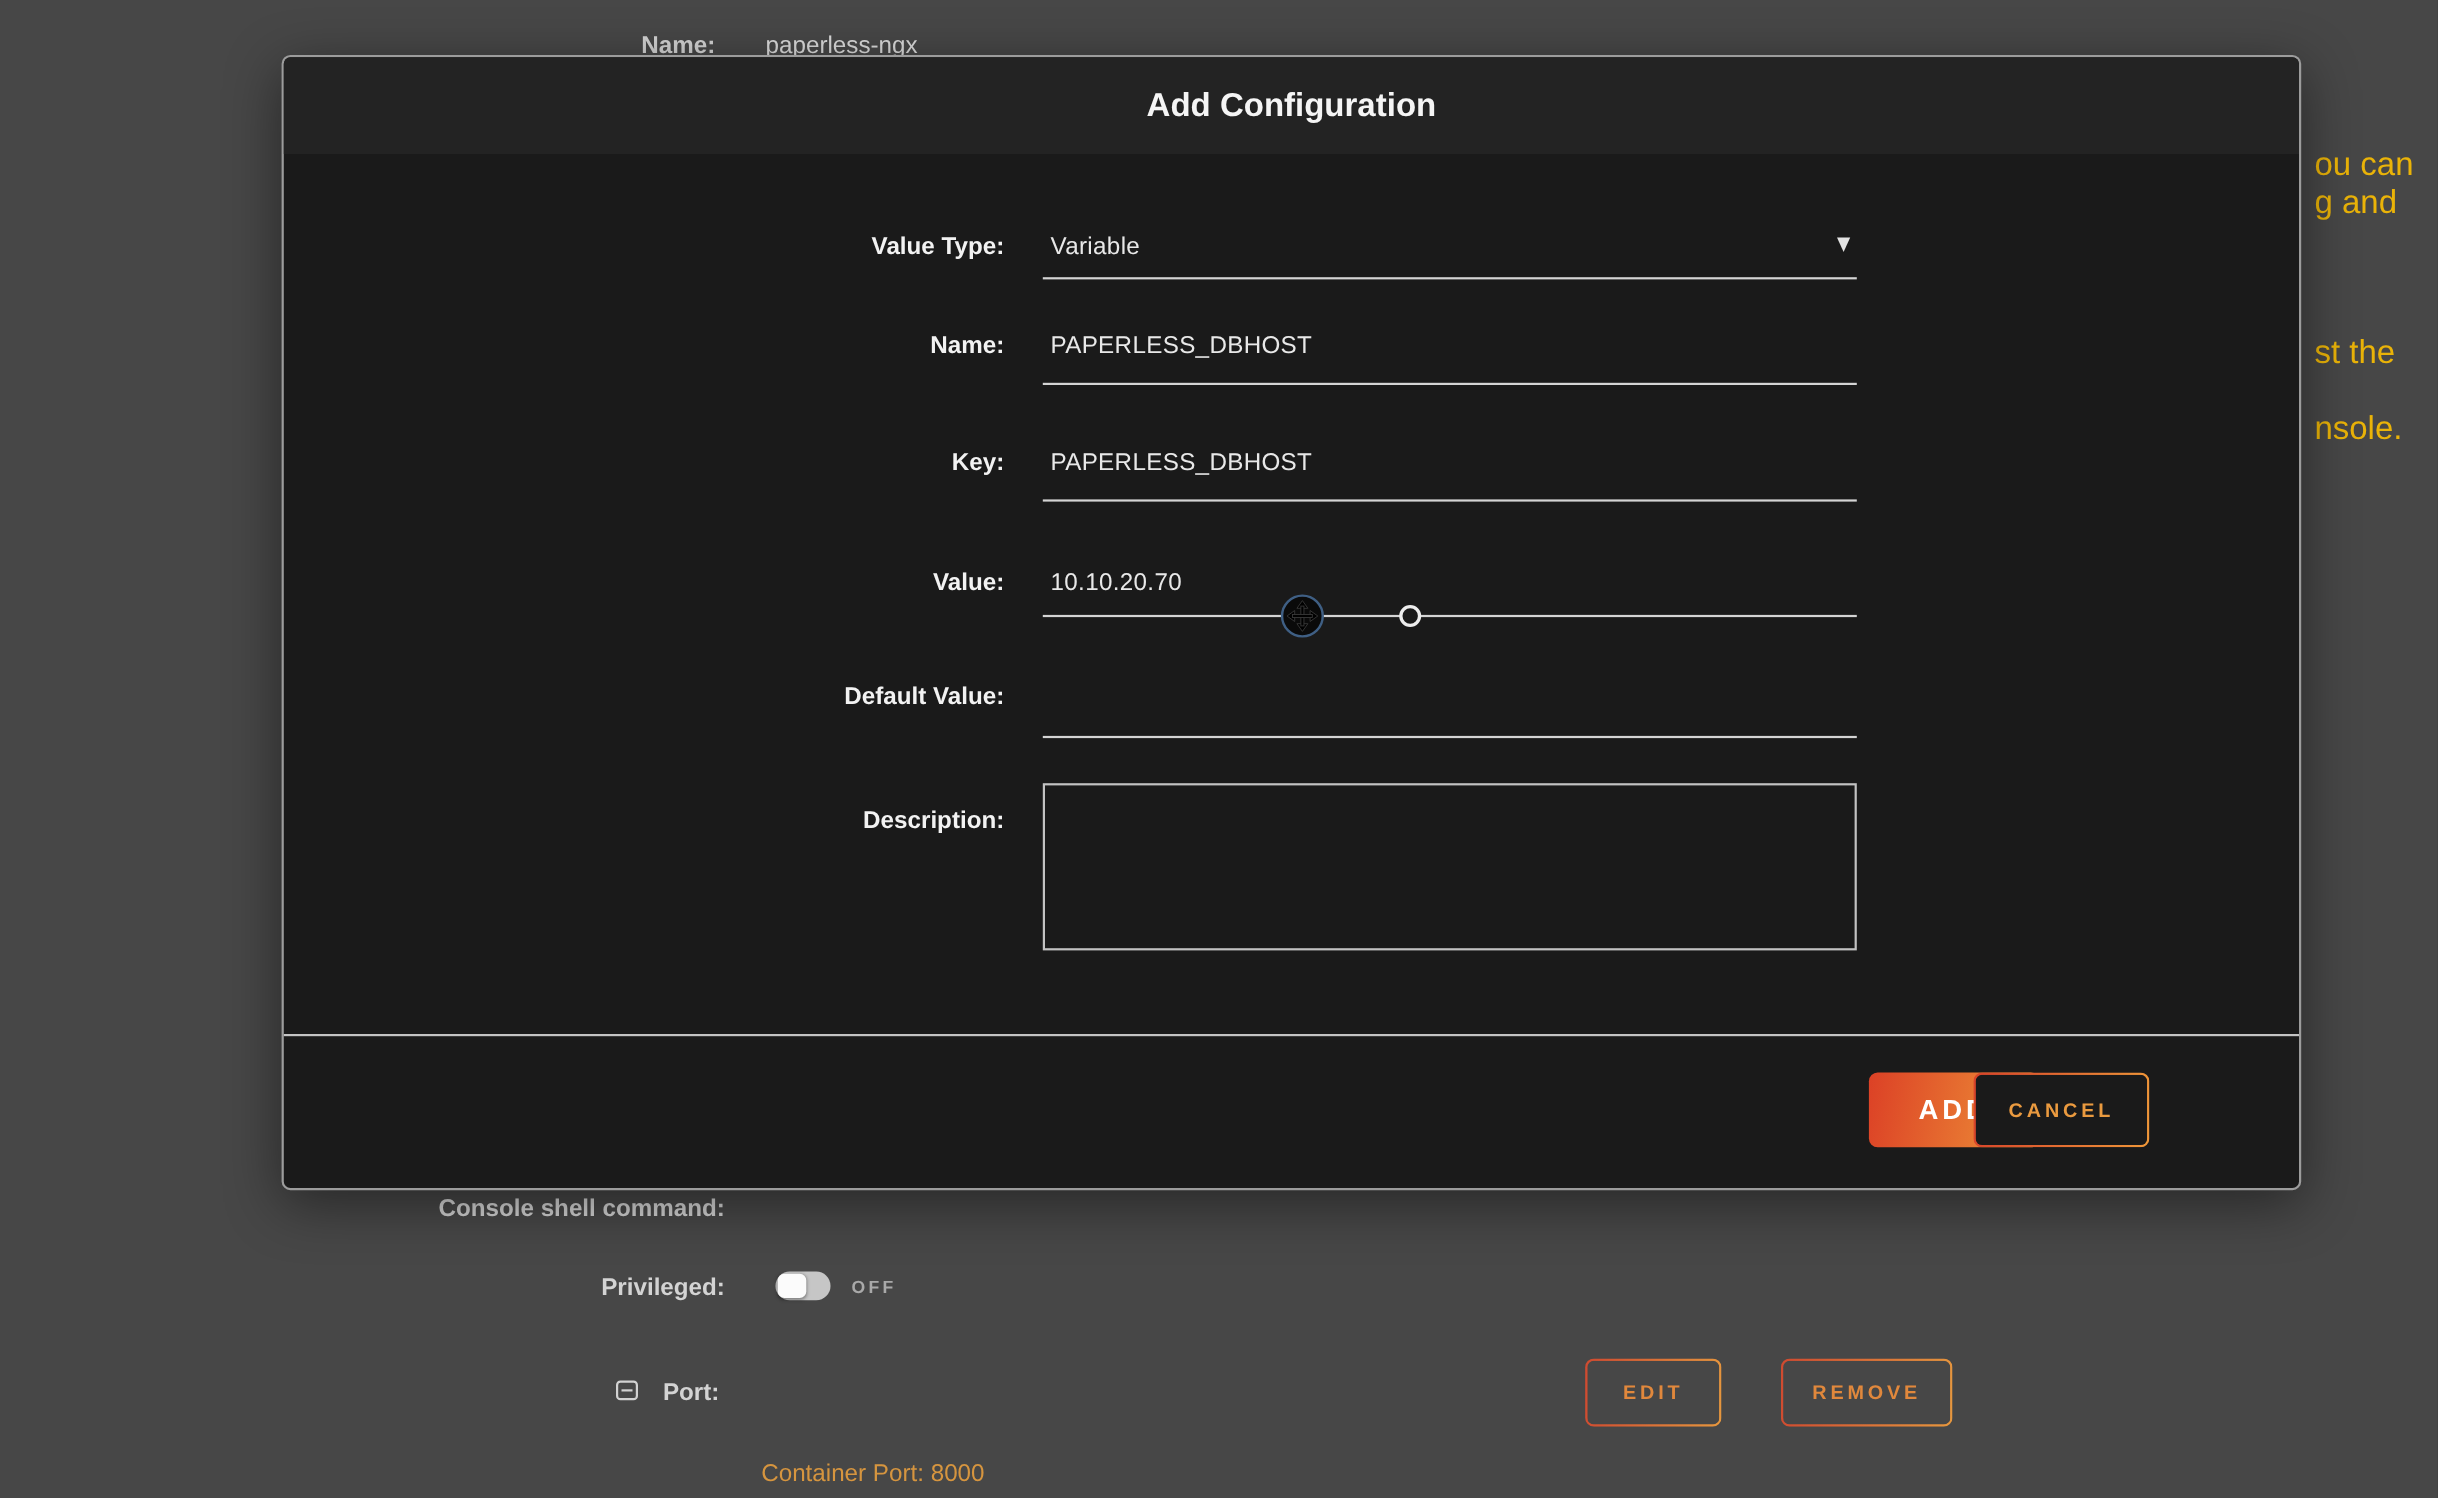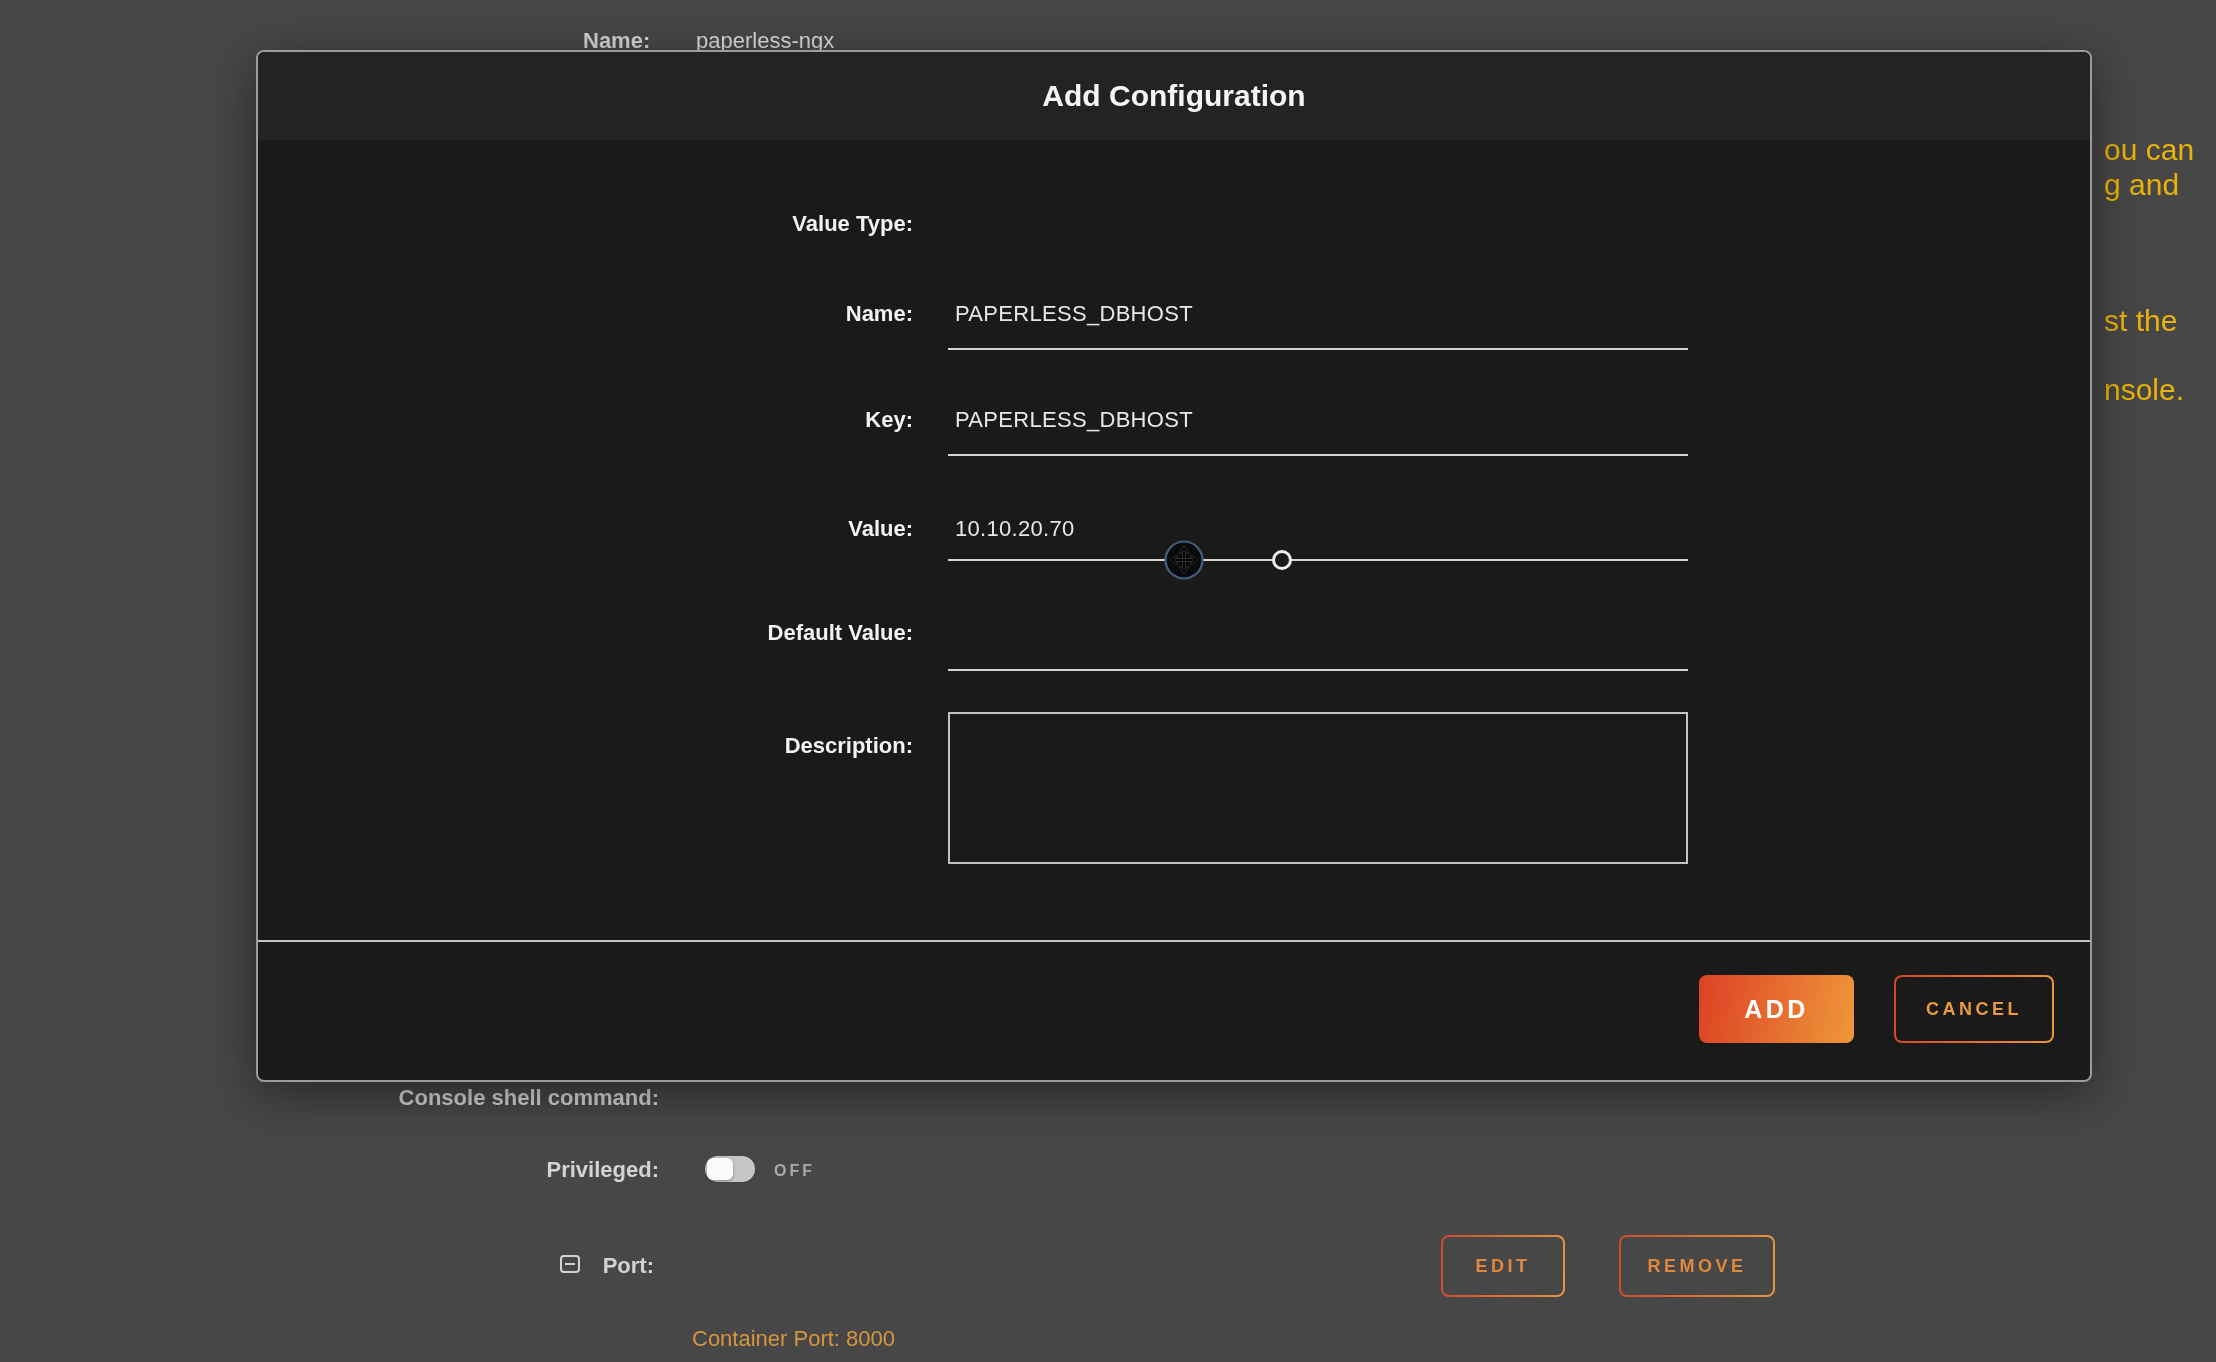--- a/index.html
+++ b/index.html
@@ -47,21 +47,21 @@
   .m-underline { left:690px; width:740px; height:2px; background:#d4d4d4; }
 
   .m-textarea { left:690px; top:660px; width:740px; height:152px; border:2px solid #c2c2c2; background:#1a1a1a; }
 
   #modal-divider { left:0; right:0; top:888px; height:2px; background:#c4c4c4; }
 
   .add-btn { left:1441px; top:923px; width:155px; height:68px; border-radius:8px;
     background:linear-gradient(100deg,#dc4126,#ef9739);
     display:flex; align-items:center; justify-content:center;
     color:#ffffff; font-size:25px; font-weight:bold; letter-spacing:3.5px; cursor:pointer; }
-  .cancel-btn { left:1636px; top:923px; width:160px; height:68px; }
+  .cancel-btn { left:1536px; top:923px; width:160px; height:68px; }
 
   
   .ring-cursor { left:1014px; top:498px; width:20px; height:20px; border:3px solid #ededed; border-radius:50%; background:#1a1a1a; }
 </style>
 </head>
 <body>
 
 <div id="screen">
 
   <div class="abs bg-label" style="left:551px; top:28px;">Name:</div>
@@ -88,20 +88,25 @@
   <div class="abs ghost-btn on-page" style="left:1587px; top:1235px; width:156px; height:62px;">REMOVE</div>
   <div class="abs note-orange" style="left:660px; top:1326px;">Container Port: 8000</div>
 
   <div class="abs" id="modal">
 
     <div class="abs" id="modal-header">
       <div id="modal-title">Add Configuration</div>
     </div>
 
     <div class="abs m-label" style="top:159px;">Value Type:</div>
+    <div class="abs" style="left:690px; top:150px; width:746px; height:52px;">
+      <div class="abs m-value" style="left:7px; top:9px;">Variable</div>
+      <div class="abs tri-down" style="left:722px; top:14px; border-left-width:6px; border-right-width:6px; border-top-width:13px; border-top-color:#e3e3e3;"></div>
+      <div class="abs m-underline" style="left:0; top:50px;"></div>
+    </div>
 
     <div class="abs m-label" style="top:249px;">Name:</div>
     <div class="abs m-value" style="top:249px;">PAPERLESS_DBHOST</div>
     <div class="abs m-underline" style="top:296px;"></div>
 
     <div class="abs m-label" style="top:355px;">Key:</div>
     <div class="abs m-value" style="top:355px;">PAPERLESS_DBHOST</div>
     <div class="abs m-underline" style="top:402px;"></div>
 
     <div class="abs m-label" style="top:464px;">Value:</div>

